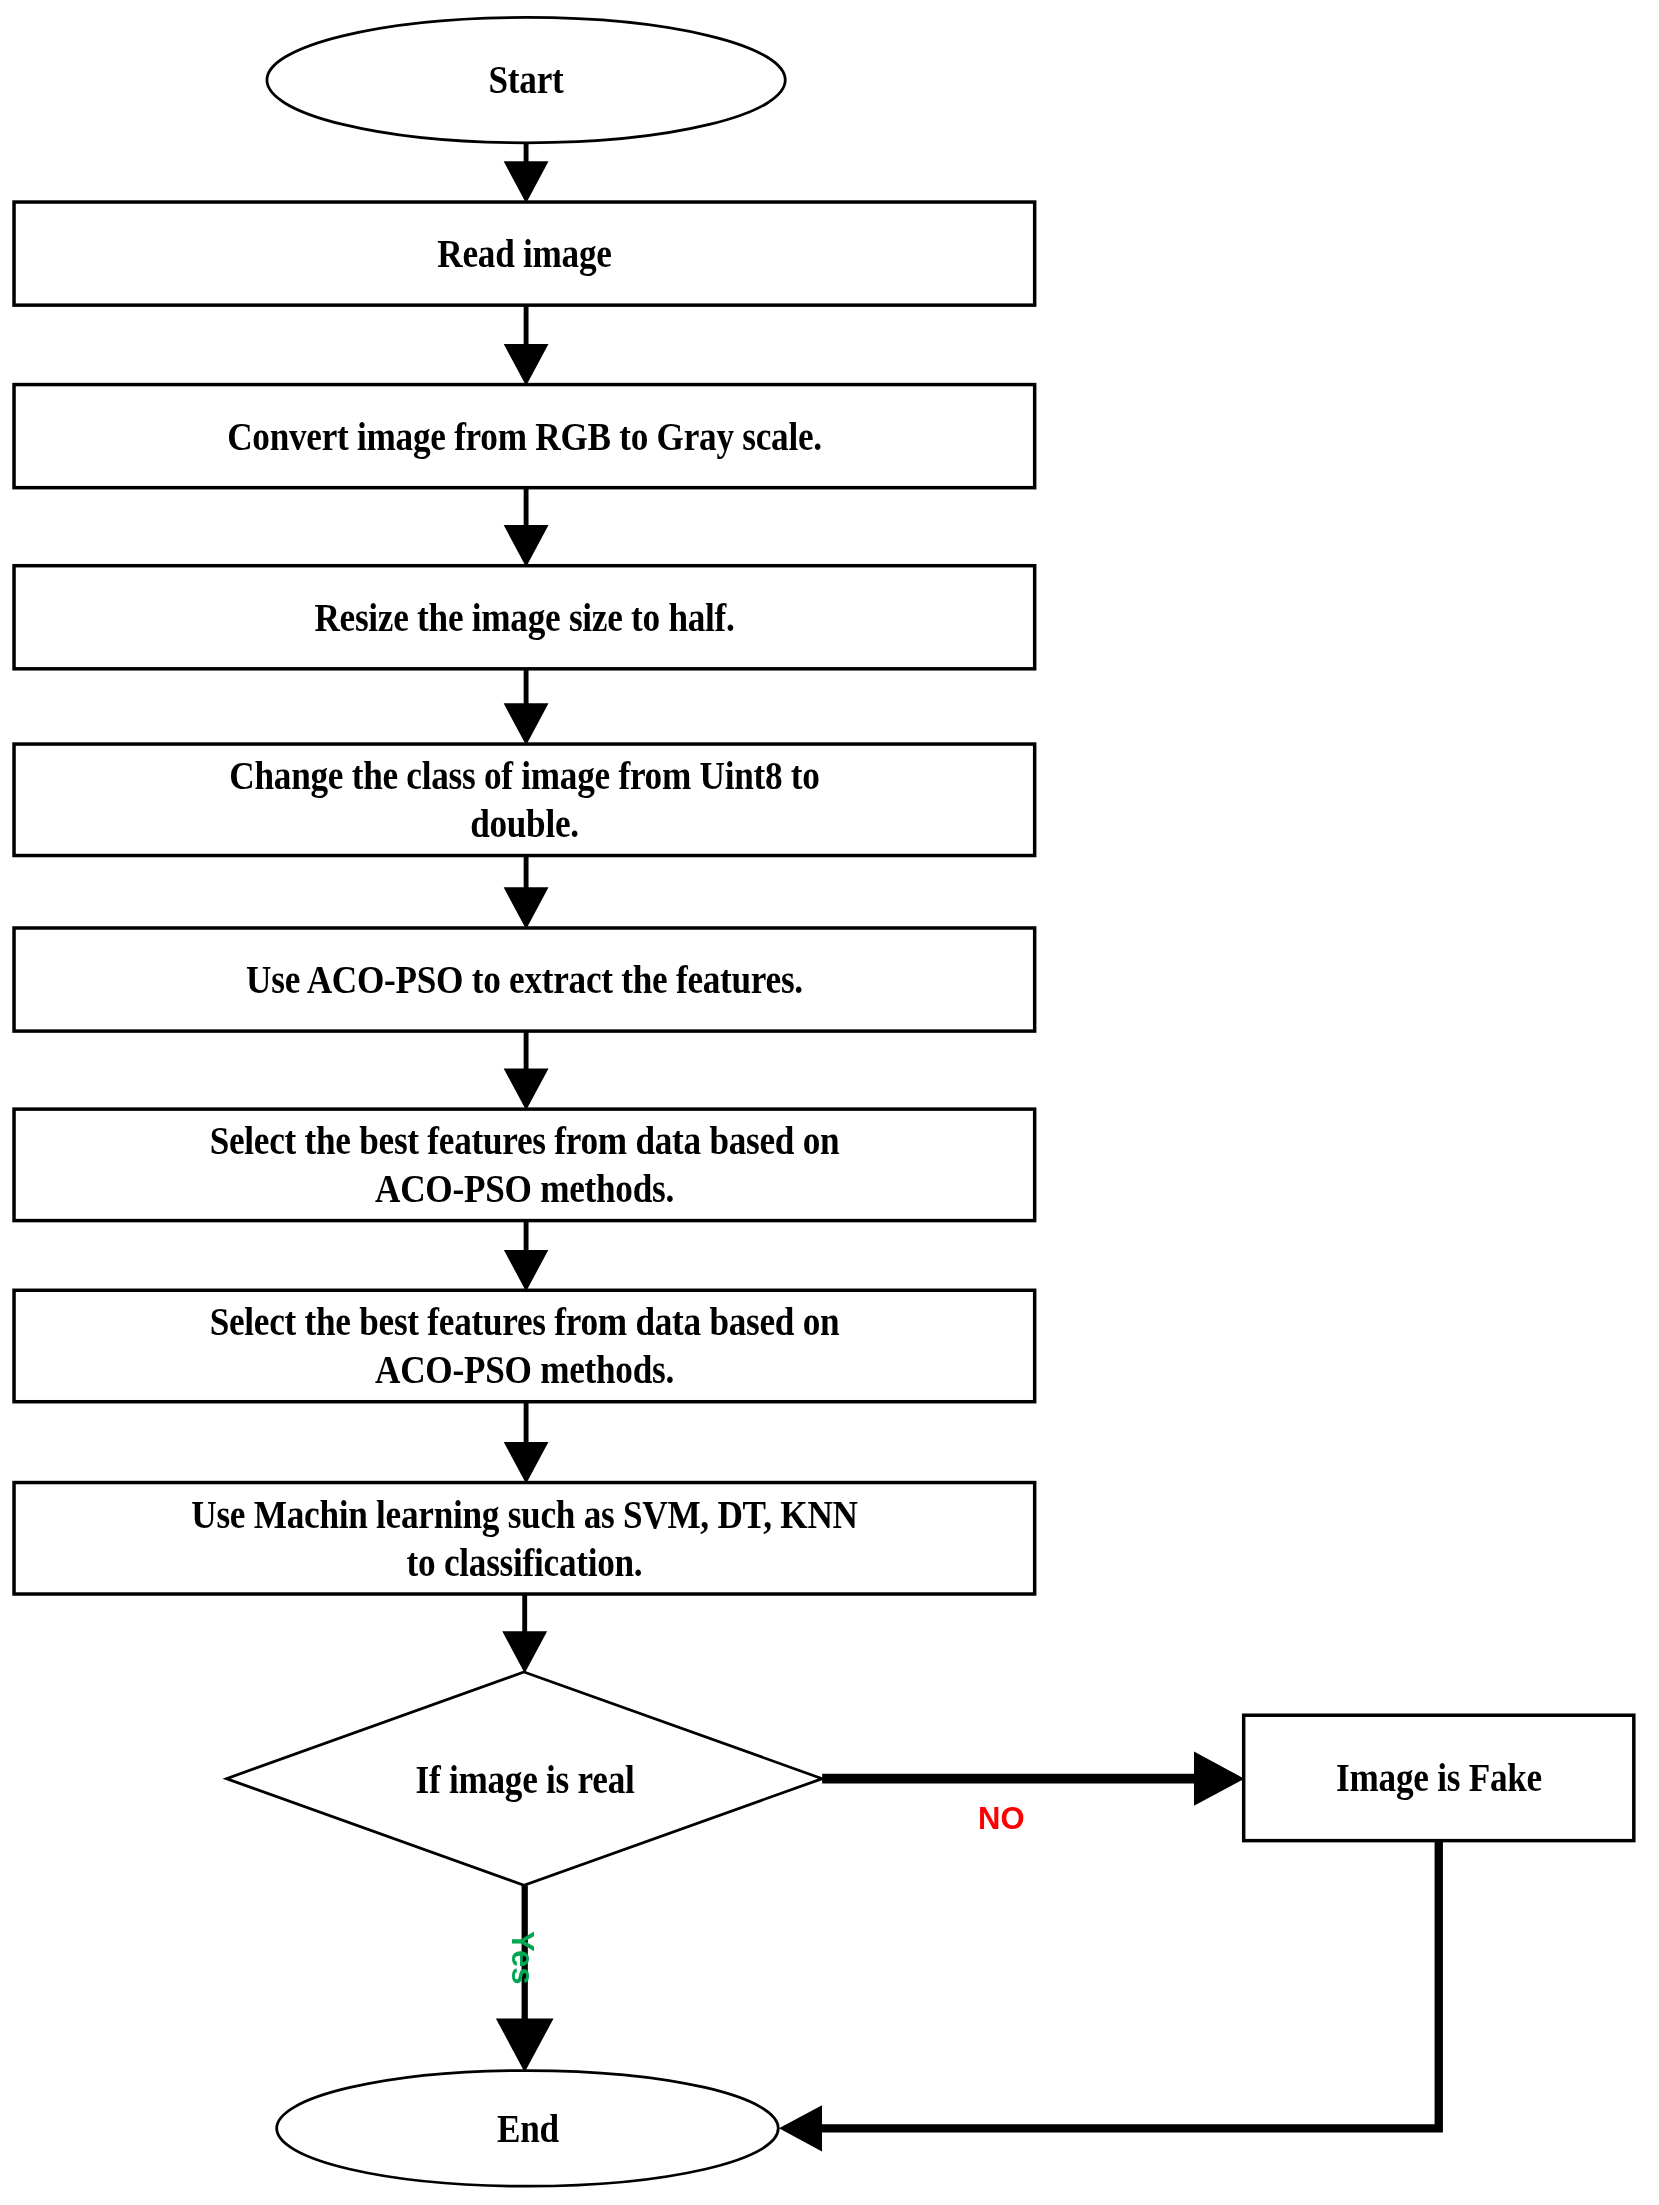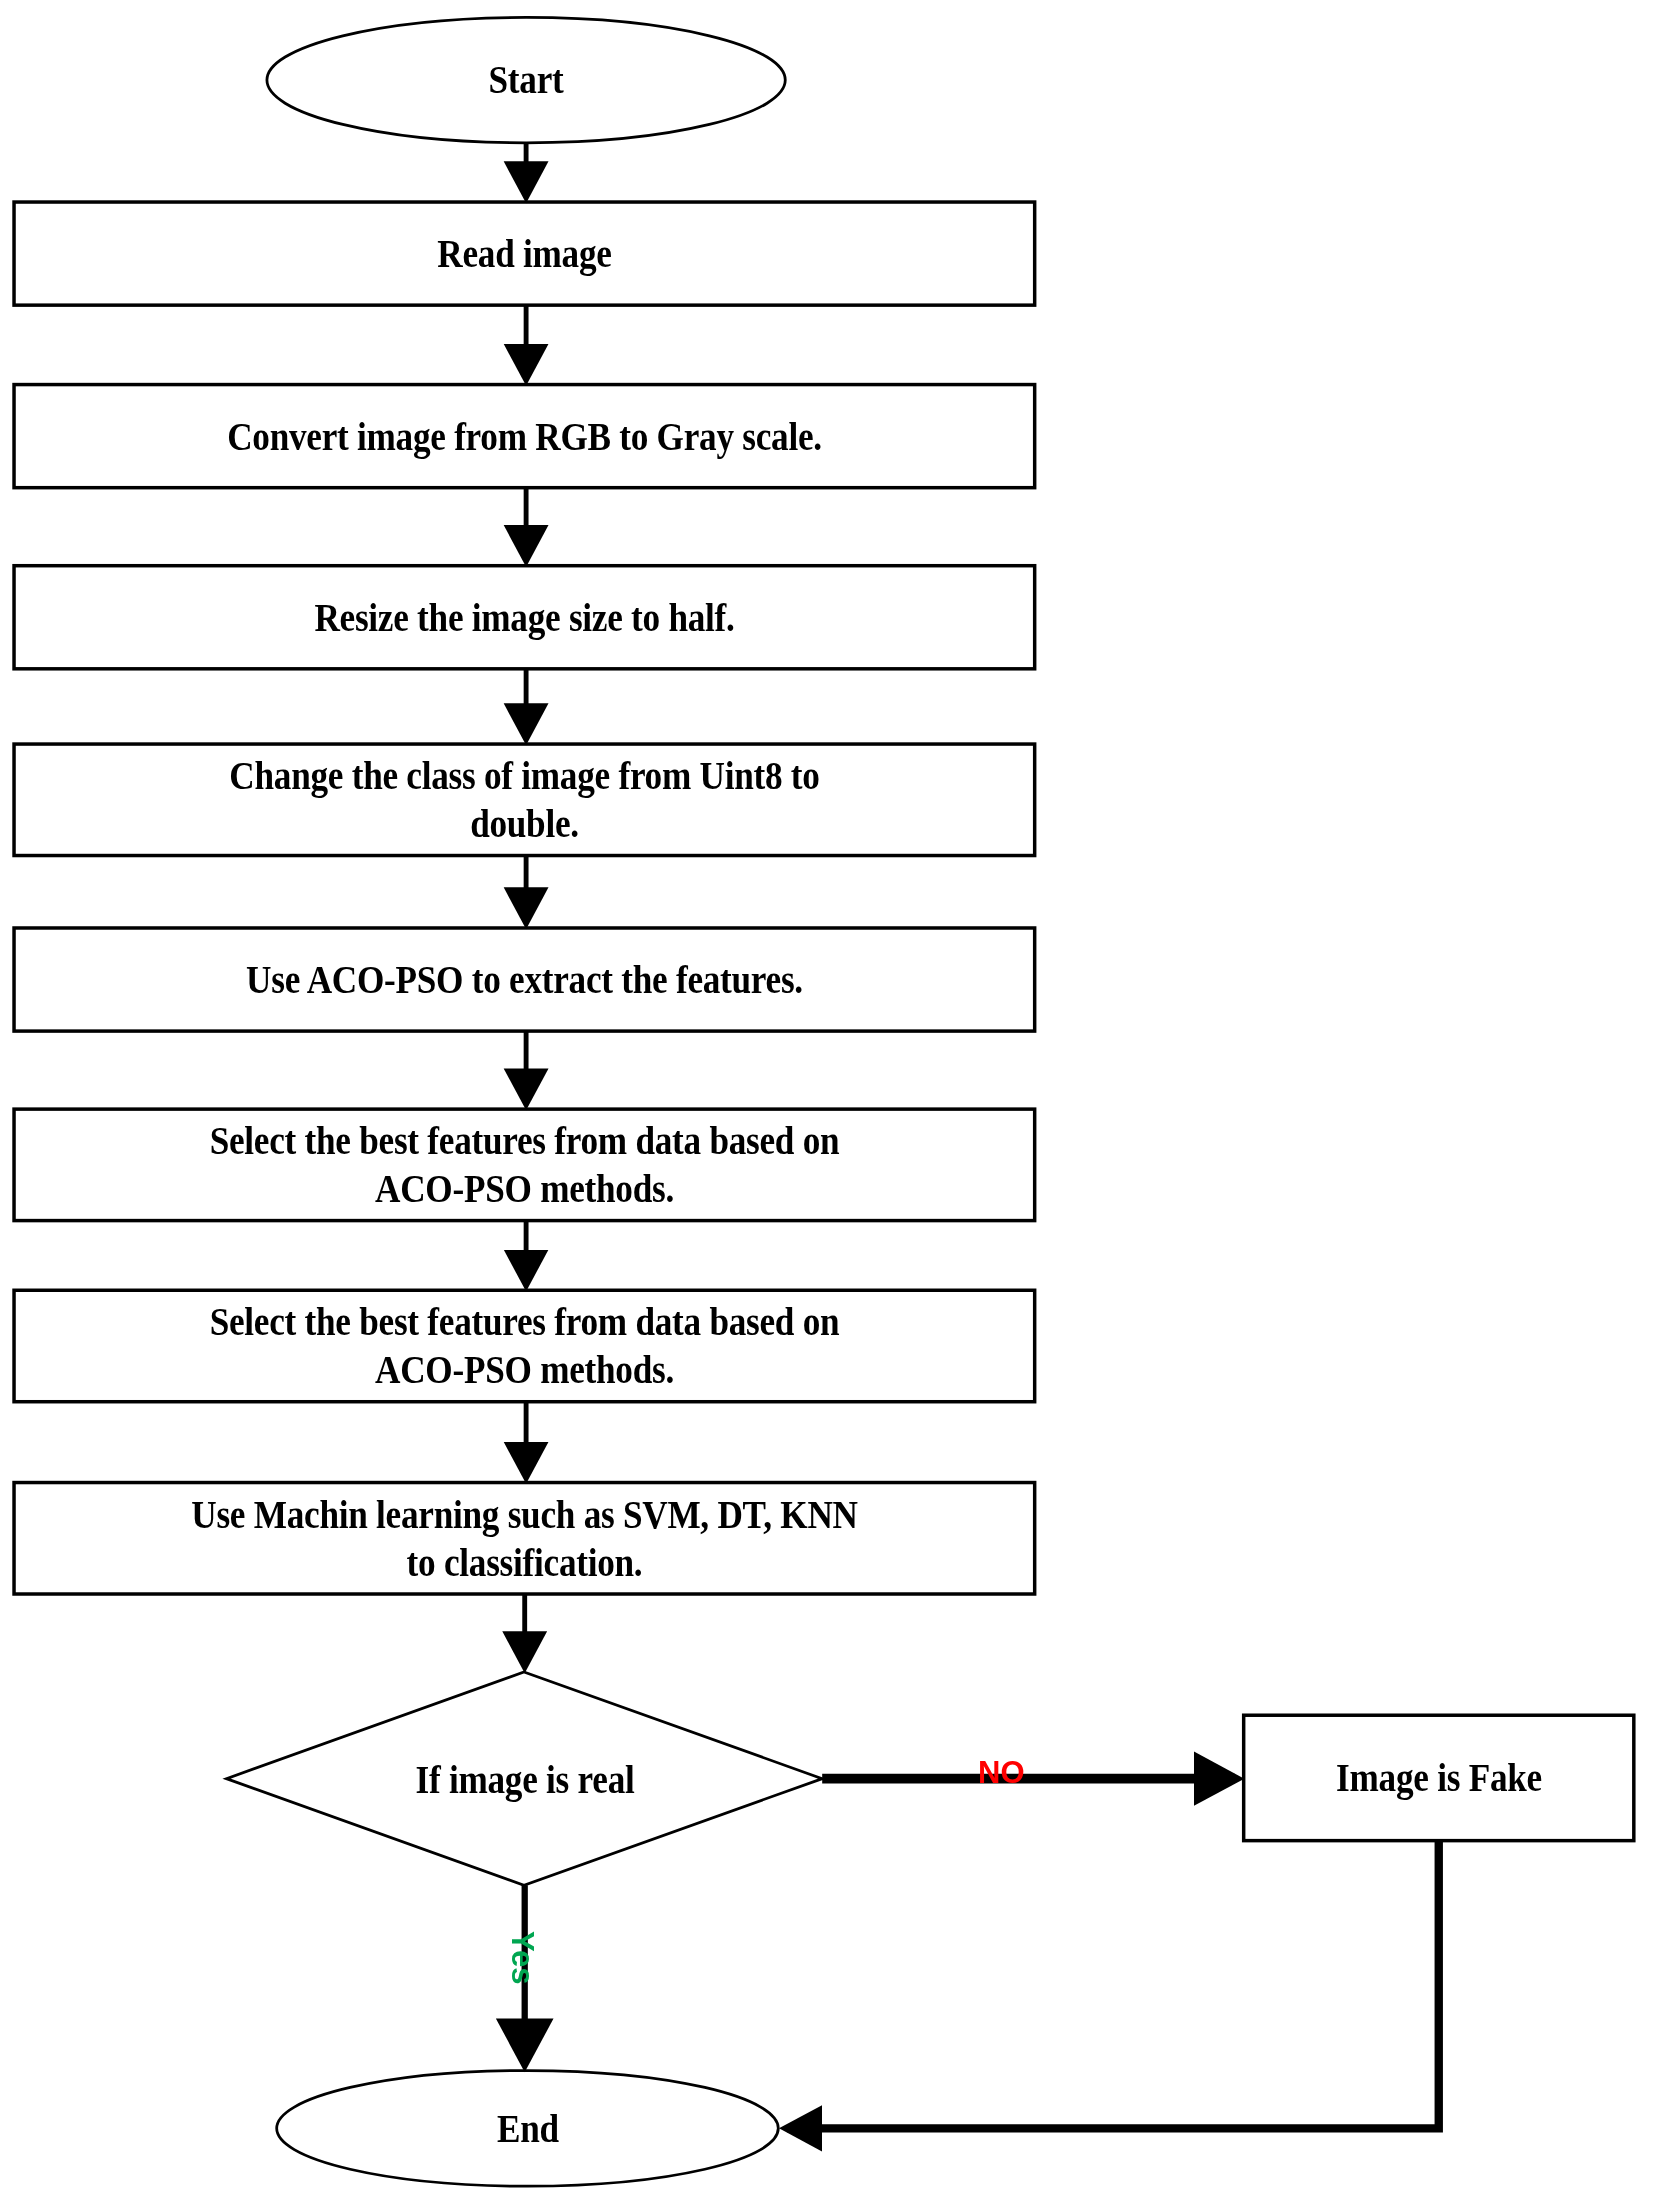--- a/index.html
+++ b/index.html
@@ -148,18 +148,18 @@
     <span>Use Machin learning such as SVM, DT, KNN</span>
     <span>to classification.</span>
   </div>
 
   <div class="node-label decision-label" style="left:279px; top:1741px; width:492px; height:77px;">If image is real</div>
 
   <div class="node-label result-label" style="left:1244px; top:1715px; width:390px; height:125px;">Image is Fake</div>
 
   <div class="node-label terminator-label" style="left:277px; top:2071px; width:502px; height:116px;">End</div>
 
-  <div class="edge-label no-label" style="left:978px; top:1757px;">NO</div>
+  <div class="edge-label no-label" style="left:978px; top:1803px;">NO</div>
 
   <div class="edge-label yes-label" style="left:538px; top:1931px;">Yes</div>
 
 </div>
 
 
 </body></html>

